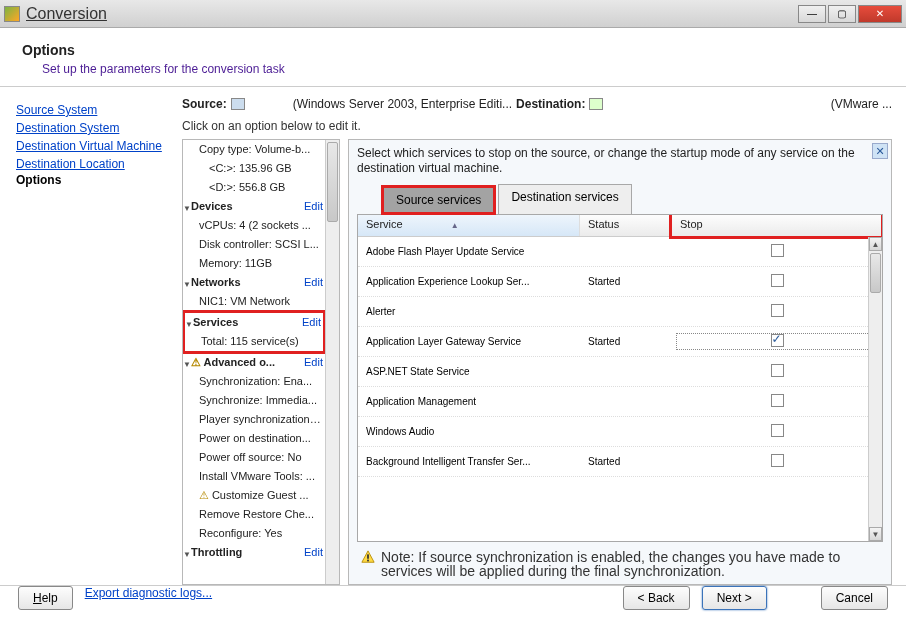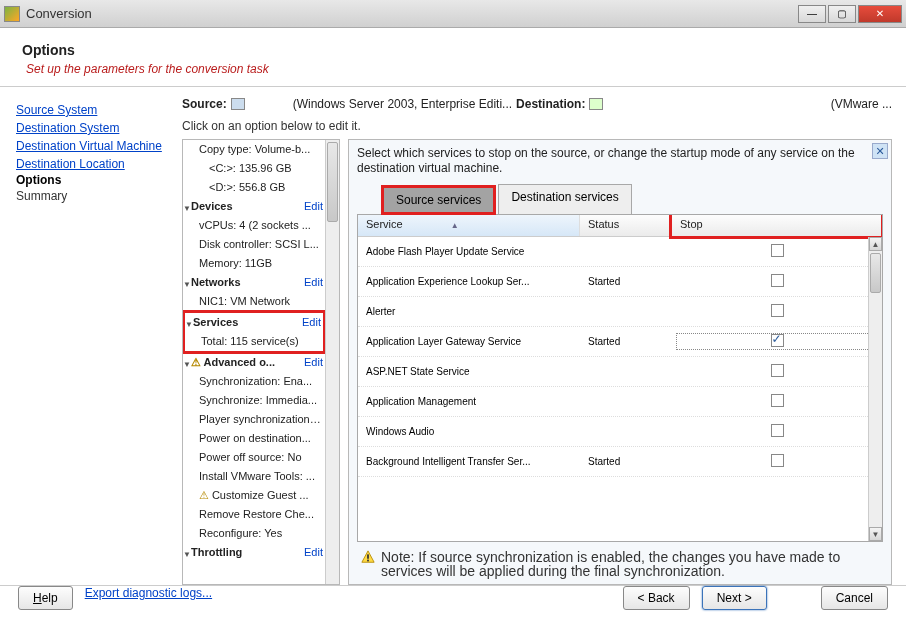--- a/index.html
+++ b/index.html
@@ -1,27 +1,27 @@
 <!DOCTYPE html>
 <html><head>
 <meta charset="utf-8">
 <style>
 * { box-sizing: border-box; margin: 0; padding: 0; }
 body { font-family: Tahoma, sans-serif; font-size: 11px; background: #fff; width: 906px; height: 638px; overflow: hidden; }
 
 .titlebar { height: 28px; background: linear-gradient(#e8e8e8, #d0d0d0); border-bottom: 1px solid #aaa; display: flex; align-items: center; padding: 0 4px; }
 .titlebar-icon { width: 16px; height: 16px; background: linear-gradient(135deg, #7cb342, #ffa726); border: 1px solid #888; margin-right: 6px; }
-.titlebar-text { flex: 1; color: #333; font-size: 13px; }
+.titlebar-text { flex: 1; color: #333; font-size: 16px; text-decoration: underline; }
 .win-btns { display: flex; gap: 2px; }
 .win-btn { width: 28px; height: 18px; border: 1px solid #888; background: linear-gradient(#f0f0f0,#d8d8d8); display: flex; align-items: center; justify-content: center; font-size: 10px; }
 .win-btn.close { background: linear-gradient(#e74c3c,#c0392b); color: #fff; width: 44px; }
 
 .header { padding: 14px 22px 10px; border-bottom: 1px solid #ccc; }
 .header h1 { font-size: 14px; font-weight: bold; color: #222; }
-.header p { font-size: 12px; color: #b91c1c; margin-top: 4px; margin-left: 4px; font-style: italic; }
+.header p { font-size: 12px; color: #4c1d95; margin-top: 4px; margin-left: 20px; }
 
 .body { display: flex; padding: 10px 14px 0; gap: 10px; height: 498px; }
 
 .left-nav { width: 158px; padding: 4px 2px; flex-shrink: 0; }
 .left-nav a { display: block; color: #0042c8; text-decoration: underline; font-size: 12px; line-height: 18px; cursor: pointer; }
 .left-nav .current { color: #000; font-weight: bold; text-decoration: none; font-size: 12px; }
 .left-nav .plain { color: #333; text-decoration: none; font-size: 12px; line-height: 18px; display:block; }
 
 .right { flex: 1; display: flex; flex-direction: column; min-width: 0; }
 .src-row { font-size: 12px; color: #222; display: flex; align-items: center; gap: 4px; padding-bottom: 8px; }
@@ -105,21 +105,20 @@
 </div>
 
 <div class="body">
 
   <div class="left-nav">
     <a>Source System</a>
     <a>Destination System</a>
     <a>Destination Virtual Machine</a>
     <a>Destination Location</a>
     <span class="current">Options</span>
-    <span class="plain">Summary</span>
   </div>
 
   <div class="right">
     <div class="src-row">
       <span class="lbl">Source:</span>
       <span class="mini-icon"></span>
       <span class="gap"></span>
       <span class="seg" style="max-width:220px">(Windows Server 2003, Enterprise Editi...</span>
       <span class="lbl">Destination:</span>
       <span class="mini-icon" style="background:#dfc"></span>

